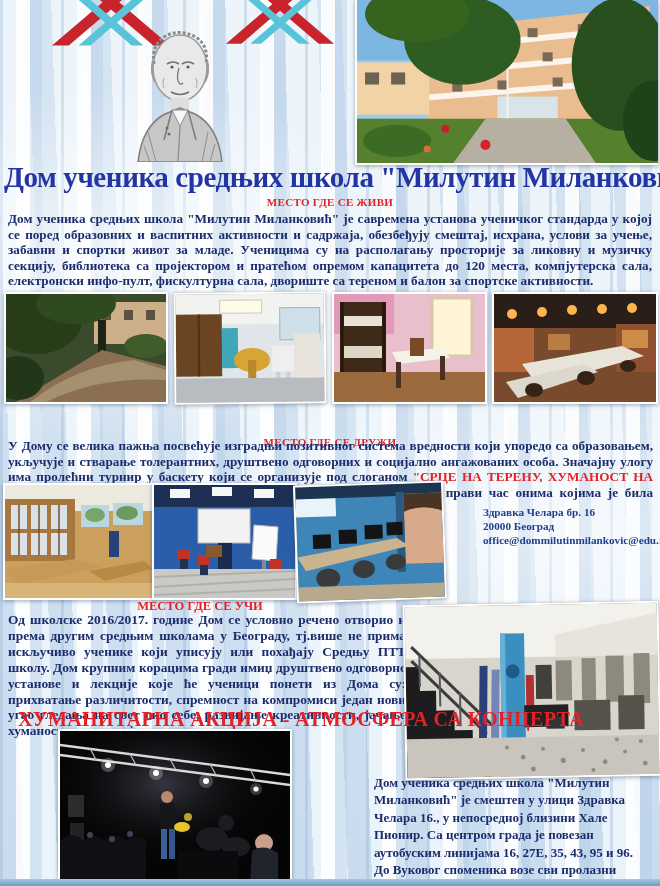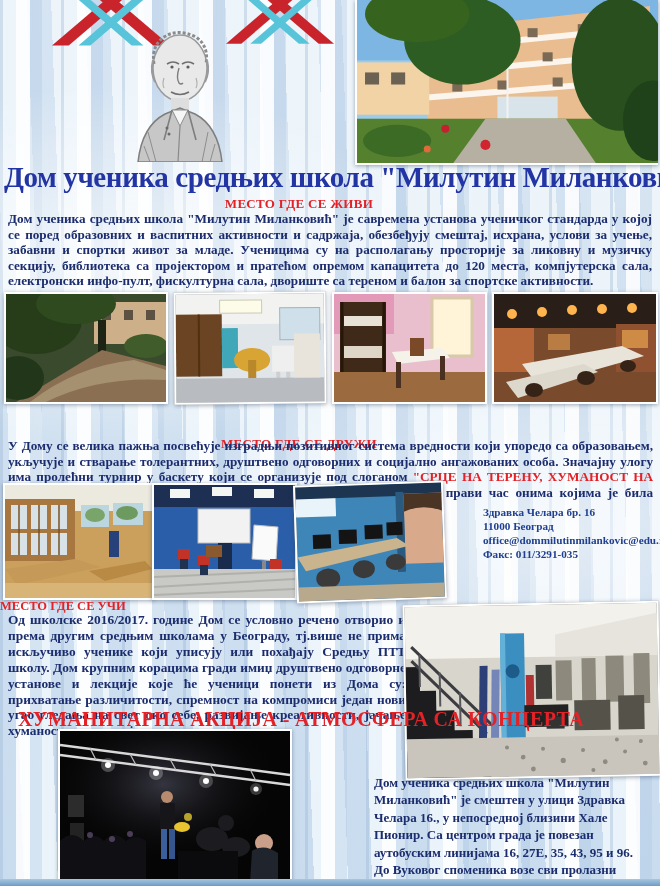--- a/index.html
+++ b/index.html
@@ -14,21 +14,21 @@
       linear-gradient(180deg,#eaf2f9 0%,#dde9f4 55%,#d2e3f2 100%);
   }
   .abs{position:absolute;}
   .photo{position:absolute;border:2px solid #fff;box-shadow:0 1px 4px rgba(40,60,90,.45);background:#999;}
   .photo svg{display:block;width:100%;height:100%;}
   .title{
     left:4px;top:161px;width:654px;font-size:29px;font-weight:bold;
     color:#2334a4;white-space:nowrap;letter-spacing:-0.4px;
   }
   .rh{color:#e32227;font-weight:bold;}
-  .rh-center{width:552px;text-align:center;font-size:13px;letter-spacing:.3px;margin-left:23px;}
+  .rh-center{width:660px;text-align:center;font-size:11px;letter-spacing:.3px;}
   .bodytext{
     color:#1c2d6e;font-weight:bold;font-size:13.2px;line-height:15.6px;
     text-align:justify;
   }
   .contact{
     left:483px;top:506px;width:176px;color:#20408f;font-weight:bold;
     font-size:11.2px;line-height:13.9px;font-family:"Liberation Serif",serif;
   }
   .footer-text{
     left:374px;top:774px;width:285px;color:#1c2d6e;font-weight:bold;
@@ -285,26 +285,25 @@
           <ellipse cx="30" cy="92" rx="12" ry="10"></ellipse>
           <ellipse cx="66" cy="84" rx="11" ry="9"></ellipse>
           <ellipse cx="98" cy="78" rx="10" ry="8"></ellipse>
         </g>
       <rect x="0" y="100" width="146" height="14" fill="#b9a98c"></rect>
     </svg>
   </div>
 
   <div class="abs contact">
     <div>Здравка Челара бр. 16</div>
-    <div>11000 Београд</div>
+    <div>20000 Београд</div>
     <div>office@dommilutinmilankovic@edu.rs</div>
-    <div>Факс: 011/3291-035</div>
-  </div>
-
-  <div class="abs rh" style="left:0;top:599px;width:400px;text-align:left;font-size:12.5px">МЕСТО ГДЕ СЕ УЧИ</div>
+  </div>
+
+  <div class="abs rh" style="left:0;top:599px;width:400px;text-align:center;font-size:12.5px">МЕСТО ГДЕ СЕ УЧИ</div>
   <div class="abs bodytext" style="left:8px;top:612px;width:398px;font-size:13.4px;line-height:15.9px">Од школске 2016/2017. године Дом се условно речено отворио и према другим средњим школама у Београду, тј.више не прима искључиво ученике који уписују или похађају Средњу ПТТ школу. Дом крупним корацима гради имиџ друштвено одговорне установе и лекције које ће ученици понети из Дома су: прихватање различитости, спремност на компромиси један нови угао гледања на свет око себе, развијање креативности, јачање хуманости и емпатије.</div>
 
   <div class="photo" style="left:404px;top:603px;width:252px;height:171px;transform:rotate(-1deg)">
     <svg viewBox="0 0 252 171" preserveAspectRatio="none">
       <rect width="252" height="171" fill="#d8d5cc"></rect>
       <rect width="252" height="52" fill="#f2f1ec"></rect>
       <polygon points="150,30 252,10 252,52 150,52" fill="#e6e4dc"></polygon>
       <g fill="#8d897c">
           <rect x="150" y="56" width="16" height="40"></rect>
           <rect x="176" y="54" width="14" height="42"></rect>

